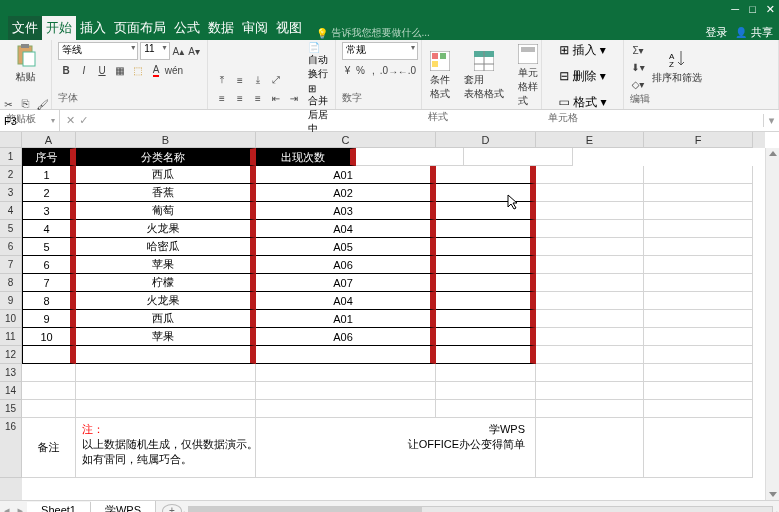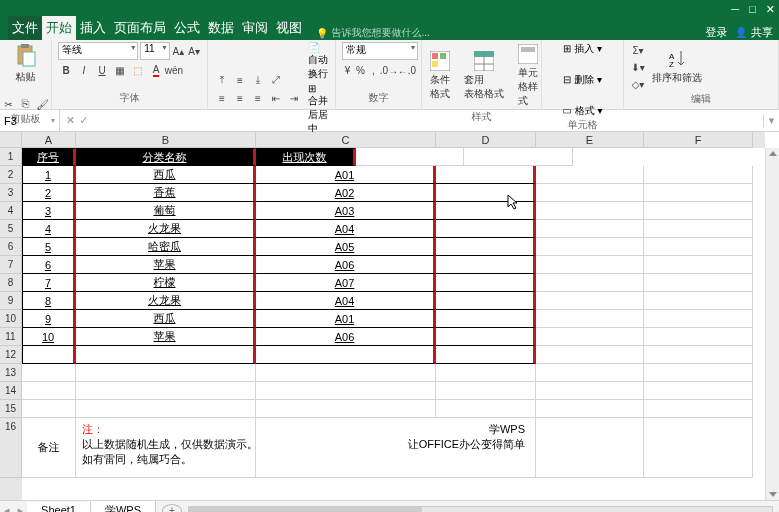--- a/index.html
+++ b/index.html
@@ -10,21 +10,21 @@
 
 .tabs { height: 22px; background: #0d6e3c; display: flex; align-items: flex-end; color: #fff; padding-left: 8px; }
 .tab { padding: 3px 4px; font-size: 13px; cursor: pointer; }
 .tab.active { background: #f3f3f3; color: #0d6e3c; }
 .tab.file { background: #135c37; color: #fff; }
 .tell-me { color: #b8d8c5; font-size: 10px; margin-left: 10px; display: flex; align-items: center; gap: 3px; }
 .right-account { margin-left: auto; margin-right: 6px; display:flex; gap:8px; align-items:center; font-size:11px; }
 
 .ribbon { height: 70px; background: #f3f3f3; border-bottom: 1px solid #d4d4d4; display: flex; }
 .group { border-right: 1px solid #e0e0e0; padding: 2px 6px; display: flex; flex-direction: column; justify-content: space-between; }
-.group-label { text-align: center; font-size: 10px; color: #666; padding-bottom: 2px; }
+.group-label { font-size: 10px; color: #666; padding-bottom: 2px; }
 .group-content { flex: 1; display: flex; align-items: center; gap: 10px; }
 .big-btn { display: flex; flex-direction: column; align-items: center; gap: 2px; font-size: 10px; color: #333; padding: 2px; }
 .font-box { display: flex; flex-direction: column; gap: 2px; }
 .font-row { display: flex; gap: 2px; align-items: center; }
 .combo { border: 1px solid #c0c0c0; background: #fff; height: 18px; font-size: 10px; padding: 0 14px 0 3px; position: relative; }
 .combo::after { content: "▾"; position: absolute; right: 2px; font-size: 8px; color: #666; }
 .icon-btn { width: 16px; height: 16px; display: inline-flex; align-items: center; justify-content: center; font-size: 10px; color: #444; border: 1px solid transparent; }
 svg { display: block; }
 
 .namebox-bar { height: 22px; display: flex; align-items: center; border-bottom: 1px solid #d4d4d4; background: #fff; }
@@ -38,21 +38,21 @@
 .sheet-area { position: relative; display: flex; height: 368px; }
 .col-headers { position: absolute; top: 0; left: 22px; right: 14px; height: 16px; display: flex; background: #e6e6e6; }
 .select-all-hdr { position:absolute; top:0; left:0; width:22px; height:16px; background:#e6e6e6; border-right:1px solid #ccc; border-bottom:1px solid #ccc; }
 .col-h { border-right: 1px solid #ccc; border-bottom: 1px solid #ccc; text-align: center; font-size: 11px; color: #333; line-height: 16px; }
 .row-headers { width: 22px; margin-top: 16px; background: #e6e6e6; }
 .row-h { height: 18px; border-bottom: 1px solid #ccc; border-right: 1px solid #ccc; text-align: center; font-size: 10px; color: #333; line-height: 18px; }
 .cells { position: absolute; top: 16px; left: 22px; right: 14px; }
 .cell-row { display: flex; height: 18px; }
 .cell { border-right: 1px solid #d4d4d4; border-bottom: 1px solid #d4d4d4; font-size: 11px; padding: 0 2px; display: flex; align-items: center; justify-content: center; overflow: hidden; white-space: nowrap; }
 .cell.bh { background: #000; color: #fff; font-weight: normal; }
-.cell.tbl { border-right: 3px solid #b91c1c; border-bottom: 1px solid #000; text-decoration: underline; }
+.cell.tbl { border-right: 6px solid #b91c1c; border-bottom: 1px solid #000; }
 .cell.tbl-left { border-left: 1px solid #000; }
 .cell.tbl-top { border-top: 1px solid #000; }
 .note-area { height: 60px; position:relative; }
 .note-red { color:#ff0000; font-size:11px; }
 .v-scroll { position:absolute; right:0; top:16px; width:14px; bottom:0; background:#f0f0f0; border-left:1px solid #ddd; }
 .v-scroll::before, .v-scroll::after { content:""; position:absolute; left:3px; width:0; height:0; border-left:4px solid transparent; border-right:4px solid transparent; }
 .v-scroll::before { top:3px; border-bottom:5px solid #888; }
 .v-scroll::after { bottom:3px; border-top:5px solid #888; }
 .cursor-arrow { position:absolute; pointer-events:none; }
 
@@ -209,21 +209,21 @@
             <rect width="20" height="20" fill="#fff" stroke="#888"></rect>
             <rect x="3" y="3" width="14" height="5" fill="#bbb"></rect>
           </svg>
         <span>单元格样式</span>
       </div>
     </div>
     <div class="group-label">样式</div>
   </div>
 
   <div class="group" style="width:82px">
-    <div class="group-content" style="flex-direction:column;gap:17px;font-size:10px">
+    <div class="group-content" style="flex-direction:column;gap:9px;font-size:12px">
       <div>⊞ <span>插入</span> ▾</div>
       <div>⊟ <span>删除</span> ▾</div>
       <div>▭ <span>格式</span> ▾</div>
     </div>
     <div class="group-label">单元格</div>
   </div>
 
   <div class="group" style="flex:1">
     <div class="group-content" style="gap:4px">
       <div style="display:flex;flex-direction:column;font-size:10px;gap:1px">

